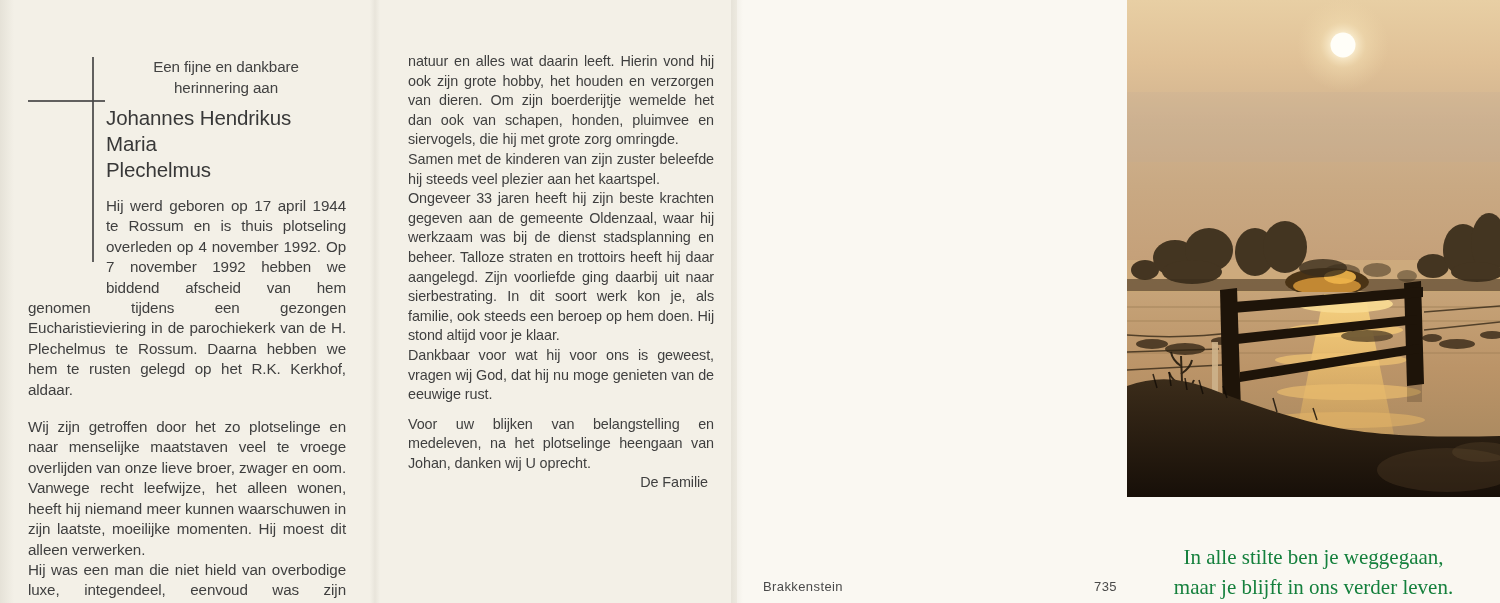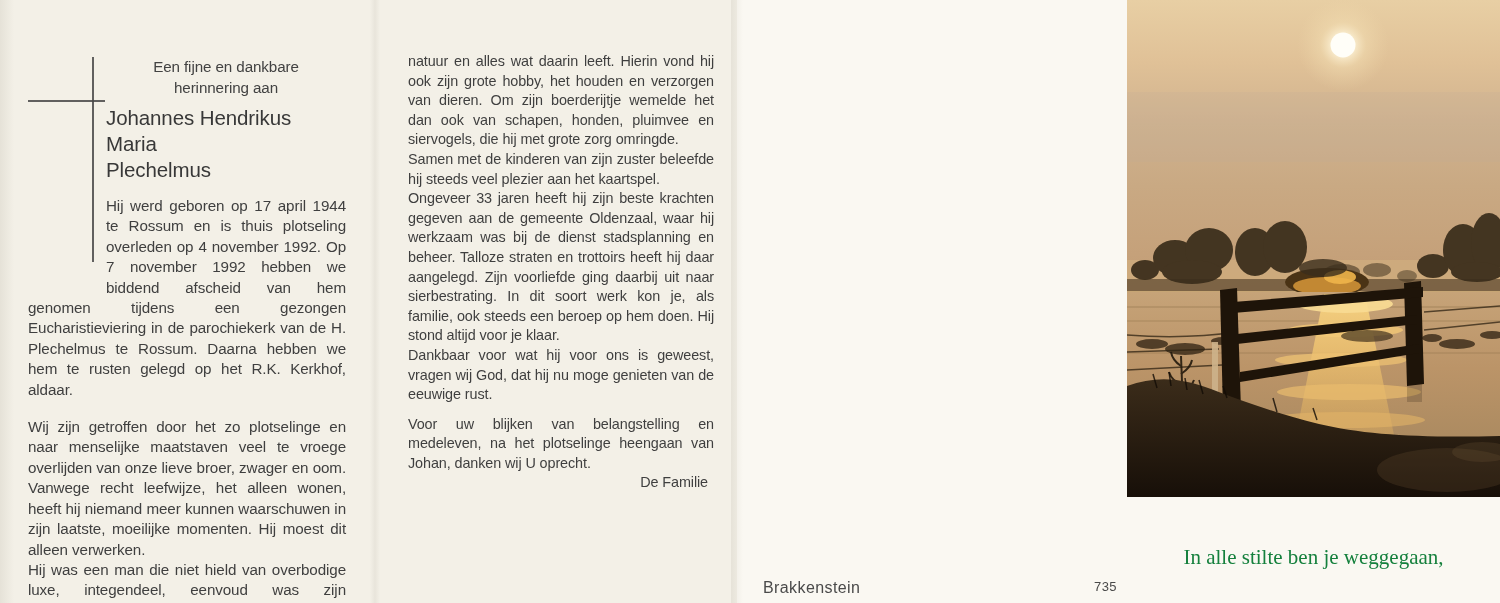--- a/index.html
+++ b/index.html
@@ -39,21 +39,21 @@
     position:absolute;left:408px;top:0;width:306px;height:510px;
     font-size:14.4px;line-height:19.6px;letter-spacing:-0.1px;
     text-align:justify;padding-top:52px;box-sizing:border-box;
   }
   .col2 p{margin:0;}
   .col2 p.gap1{}
   .col2 p.gap2{margin-top:10px;}
   .signature{margin:0;text-align:right;padding-right:6px;}
 
   
-  .publisher{position:absolute;left:763px;top:579px;font-size:16px;letter-spacing:.4px;color:#4a4a4a;}
+  .publisher{position:absolute;left:763px;top:579px;font-size:13px;letter-spacing:.4px;color:#4a4a4a;}
   .cardnum{position:absolute;left:1094px;top:579px;font-size:13px;letter-spacing:.4px;color:#4a4a4a;}
 
   
   .photo{position:absolute;left:1127px;top:0;width:373px;height:497px;display:block;}
   .epitaph{
     position:absolute;left:1127px;top:521px;width:373px;
     font-family:"Liberation Serif","DejaVu Serif",serif;
     font-size:21px;line-height:30px;text-align:center;color:#15803d;
   }
 </style>
@@ -220,15 +220,15 @@
         <path d="M60,390 L58,378"></path>
         <path d="M76,394 L72,380"></path>
         <path d="M100,398 L96,386"></path>
         <path d="M150,412 L146,398"></path>
         <path d="M190,420 L186,408"></path>
       </g>
     </g>
   </svg>
 
   <p class="epitaph"><span>In alle stilte ben je weggegaan,</span><br>
-  </p>
+  <span>maar je blijft in ons verder leven.</span></p>
 
 </div>
 
 </body></html>

